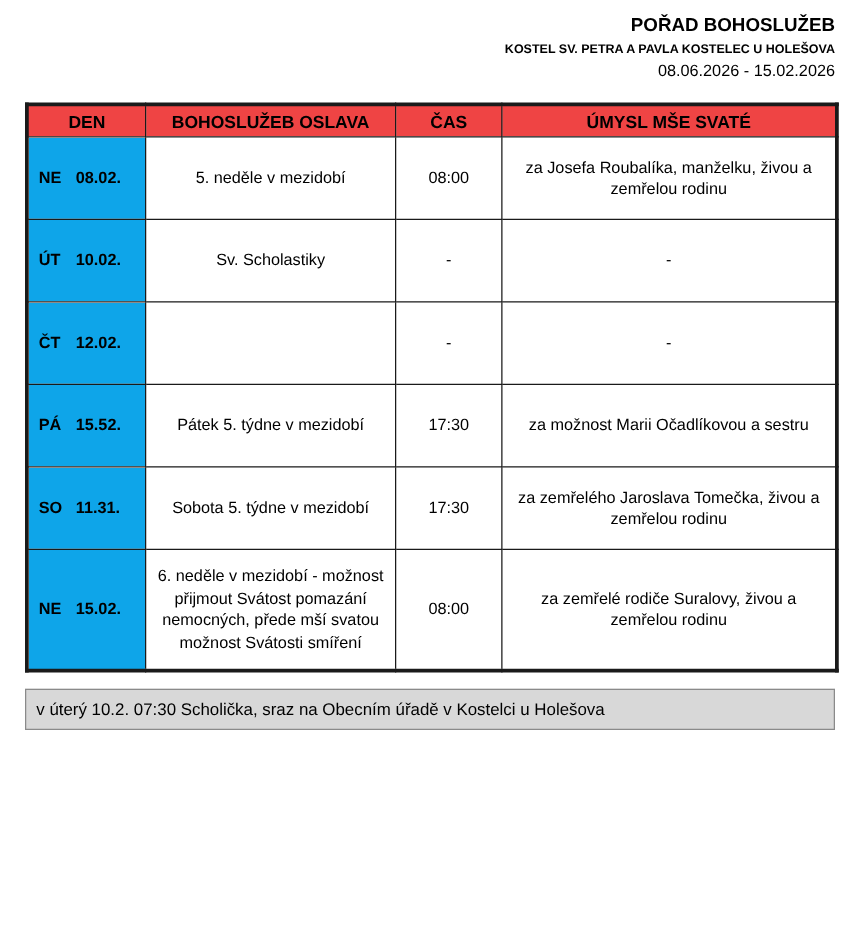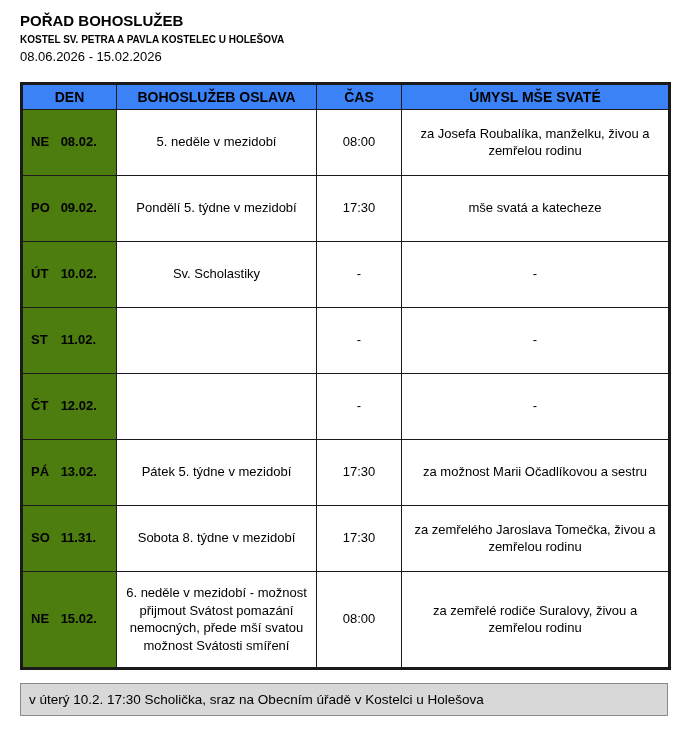--- a/index.html
+++ b/index.html
@@ -10,21 +10,21 @@
     color: #000000;
   }
   .page {
     width: 688px;
     height: 749px;
     box-sizing: border-box;
     padding: 10px 20px 0 20px;
     background: #ffffff;
   }
   .doc-header {
-    text-align: left;
+    text-align: right;
     margin-bottom: 14px;
   }
   .doc-title {
     font-size: 15px;
     font-weight: bold;
     line-height: 1.45;
   }
   .doc-subtitle {
     font-size: 10px;
     font-weight: bold;
@@ -38,39 +38,39 @@
     border-collapse: collapse;
     table-layout: fixed;
     width: 648px;
     border: 3px solid #1a1a1a;
   }
   table.schedule col.c-den { width: 95px; }
   table.schedule col.c-oslava { width: 200px; }
   table.schedule col.c-cas { width: 85px; }
   table.schedule col.c-umysl { width: 268px; }
   table.schedule th {
-    background: #3b82f6;
+    background: #ef4444;
     border: 1px solid #1a1a1a;
     font-size: 14px;
     font-weight: bold;
     text-align: center;
     height: 22px;
     padding: 1px 2px;
   }
   table.schedule td {
     border: 1px solid #1a1a1a;
     font-size: 13px;
     text-align: center;
     vertical-align: middle;
     padding: 2px 6px;
     line-height: 1.35;
     overflow: hidden;
   }
   table.schedule td.den-cell {
-    background: #4d7c0f;
+    background: #0ea5e9;
     font-weight: bold;
     text-align: left;
     padding-left: 8px;
     white-space: nowrap;
   }
   .den-cell .day-abbr {
     display: inline-block;
     min-width: 26px;
   }
   tr.row-std { height: 66px; }
@@ -113,59 +113,47 @@
       </tr>
     </thead>
     <tbody>
       <tr class="row-std">
         <td class="den-cell"><span class="day-abbr">NE</span> <span>08.02.</span></td>
         <td>5. neděle v mezidobí</td>
         <td>08:00</td>
         <td>za Josefa Roubalíka, manželku, živou a zemřelou rodinu</td>
       </tr>
       <tr class="row-std">
-        <td class="den-cell"><span class="day-abbr">PO</span> <span>09.02.</span></td>
-        <td>Pondělí 5. týdne v mezidobí</td>
-        <td>17:30</td>
-        <td>mše svatá a katecheze</td>
-      </tr>
-      <tr class="row-std">
         <td class="den-cell"><span class="day-abbr">ÚT</span> <span>10.02.</span></td>
         <td>Sv. Scholastiky</td>
-        <td>-</td>
-        <td>-</td>
-      </tr>
-      <tr class="row-std">
-        <td class="den-cell"><span class="day-abbr">ST</span> <span>11.02.</span></td>
-        <td></td>
         <td>-</td>
         <td>-</td>
       </tr>
       <tr class="row-std">
         <td class="den-cell"><span class="day-abbr">ČT</span> <span>12.02.</span></td>
         <td></td>
         <td>-</td>
         <td>-</td>
       </tr>
       <tr class="row-std">
-        <td class="den-cell"><span class="day-abbr">PÁ</span> <span>13.02.</span></td>
+        <td class="den-cell"><span class="day-abbr">PÁ</span> <span>15.52.</span></td>
         <td>Pátek 5. týdne v mezidobí</td>
         <td>17:30</td>
         <td>za možnost Marii Očadlíkovou a sestru</td>
       </tr>
       <tr class="row-std">
         <td class="den-cell"><span class="day-abbr">SO</span> <span>11.31.</span></td>
-        <td>Sobota 8. týdne v mezidobí</td>
+        <td>Sobota 5. týdne v mezidobí</td>
         <td>17:30</td>
         <td>za zemřelého Jaroslava Tomečka, živou a zemřelou rodinu</td>
       </tr>
       <tr class="row-tall">
         <td class="den-cell"><span class="day-abbr">NE</span> <span>15.02.</span></td>
         <td>6. neděle v mezidobí - možnost přijmout Svátost pomazání nemocných, přede mší svatou možnost Svátosti smíření</td>
         <td>08:00</td>
         <td>za zemřelé rodiče Suralovy, živou a zemřelou rodinu</td>
       </tr>
     </tbody>
   </table>
 
-  <div class="footer-note">v úterý 10.2. 17:30 Scholička, sraz na Obecním úřadě v Kostelci u Holešova</div>
+  <div class="footer-note">v úterý 10.2. 07:30 Scholička, sraz na Obecním úřadě v Kostelci u Holešova</div>
 
 </div>
 
 </body></html>

